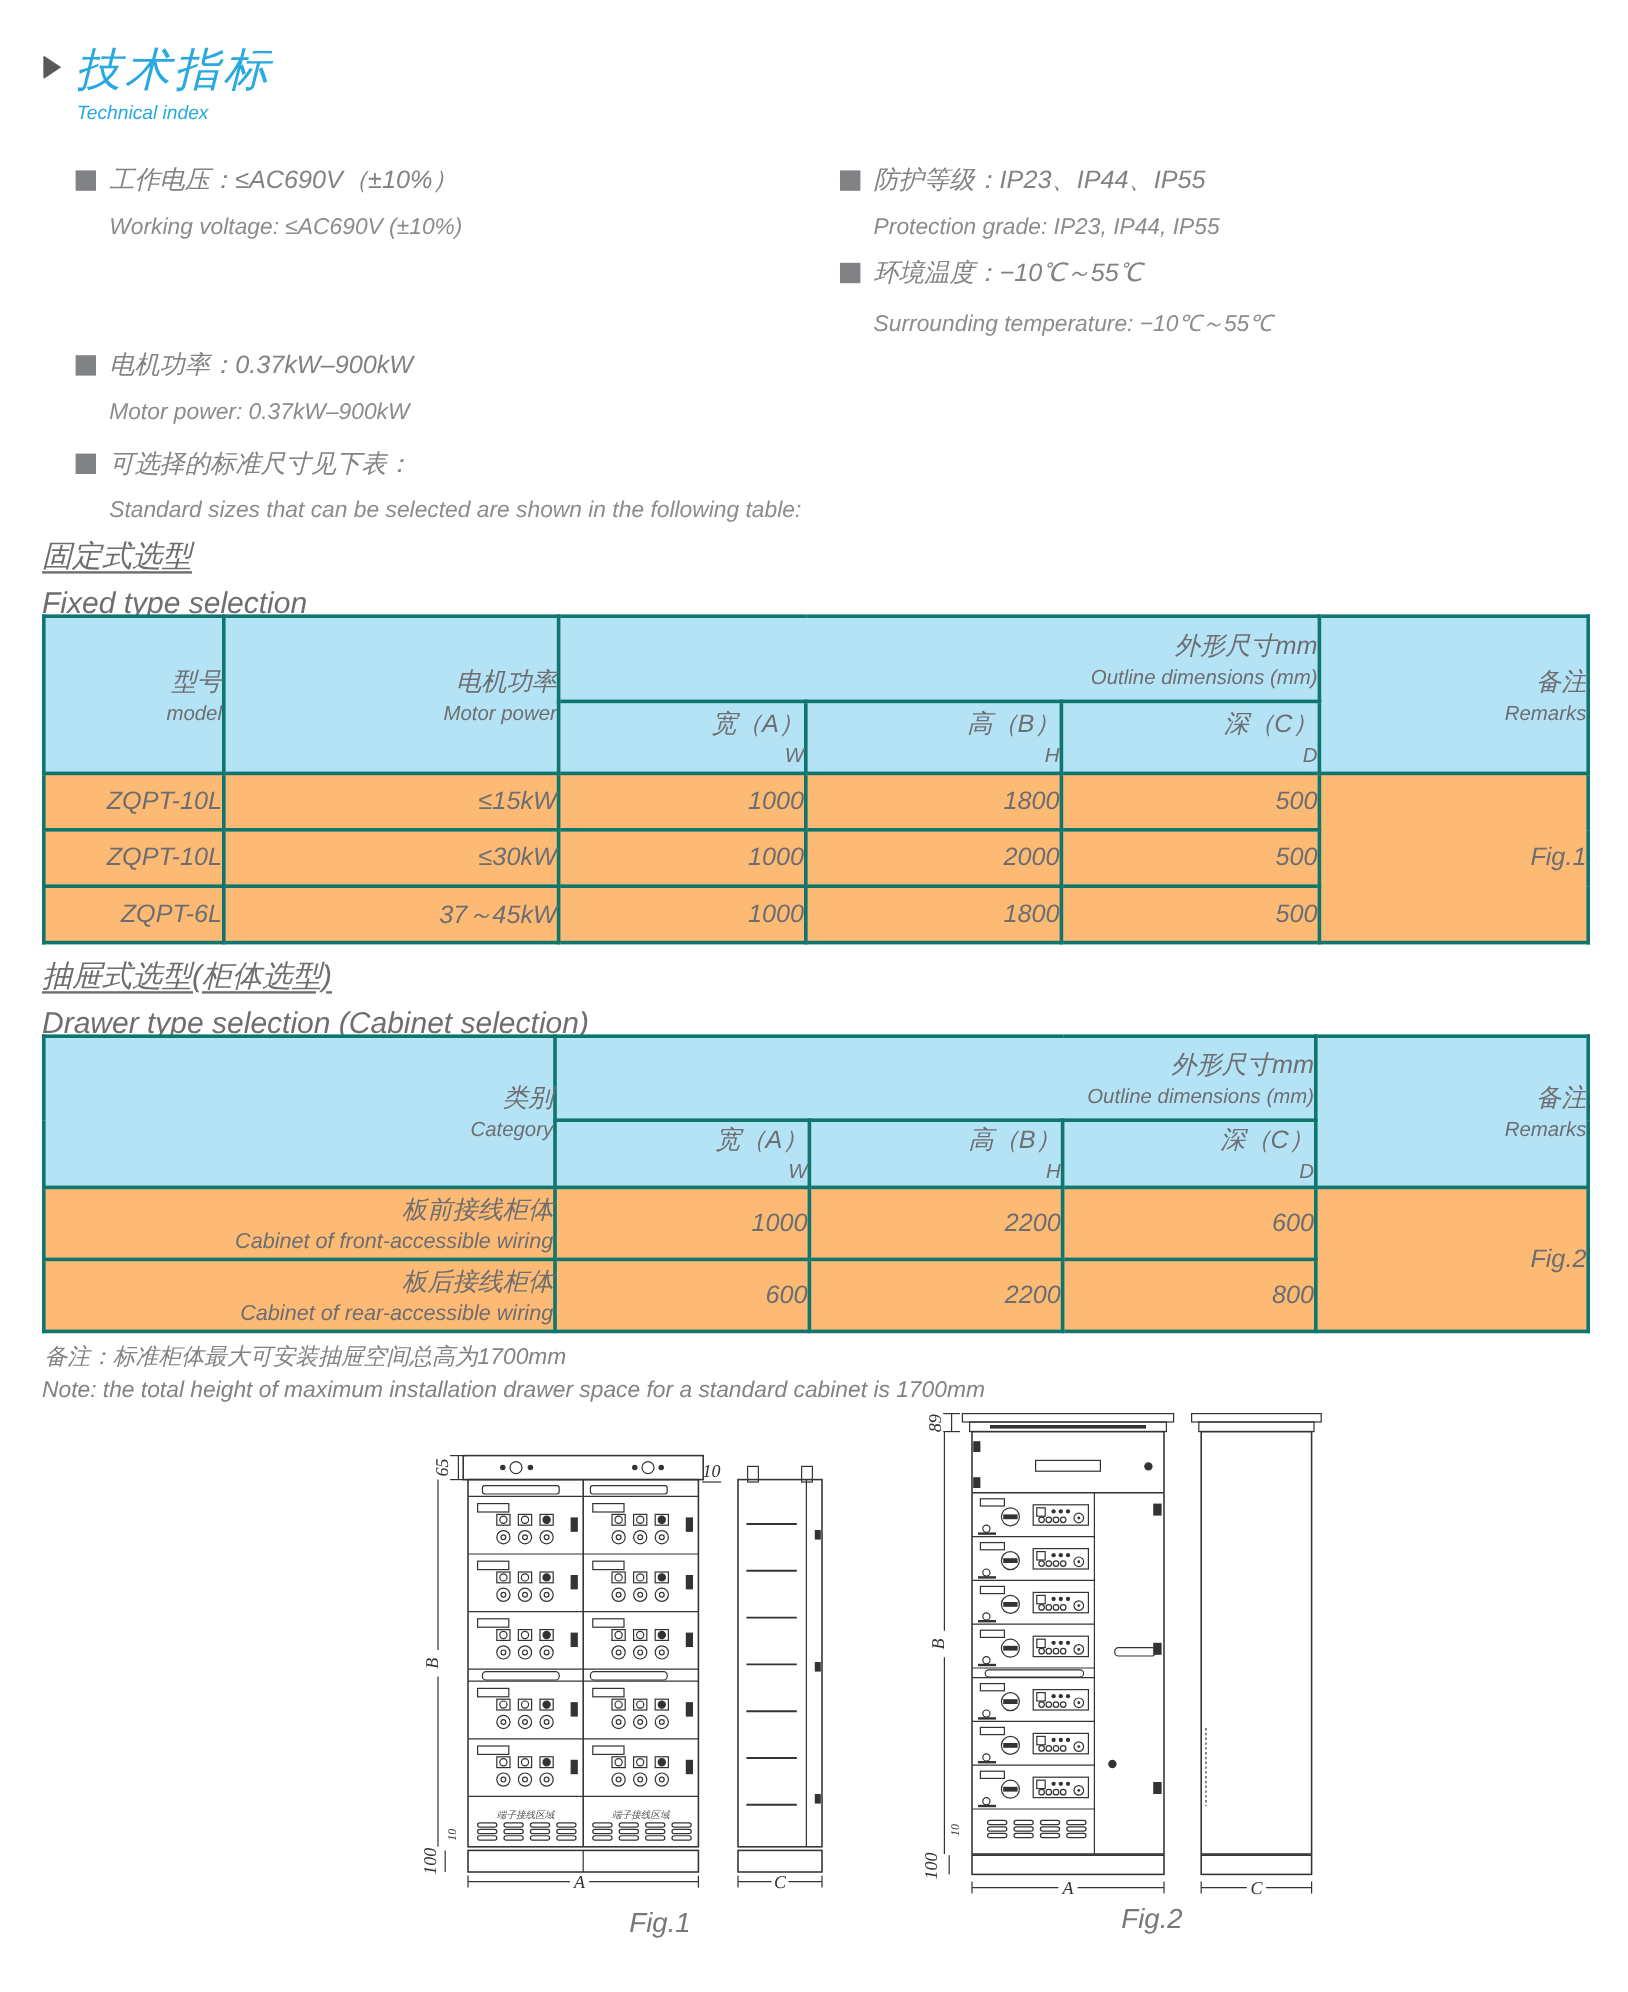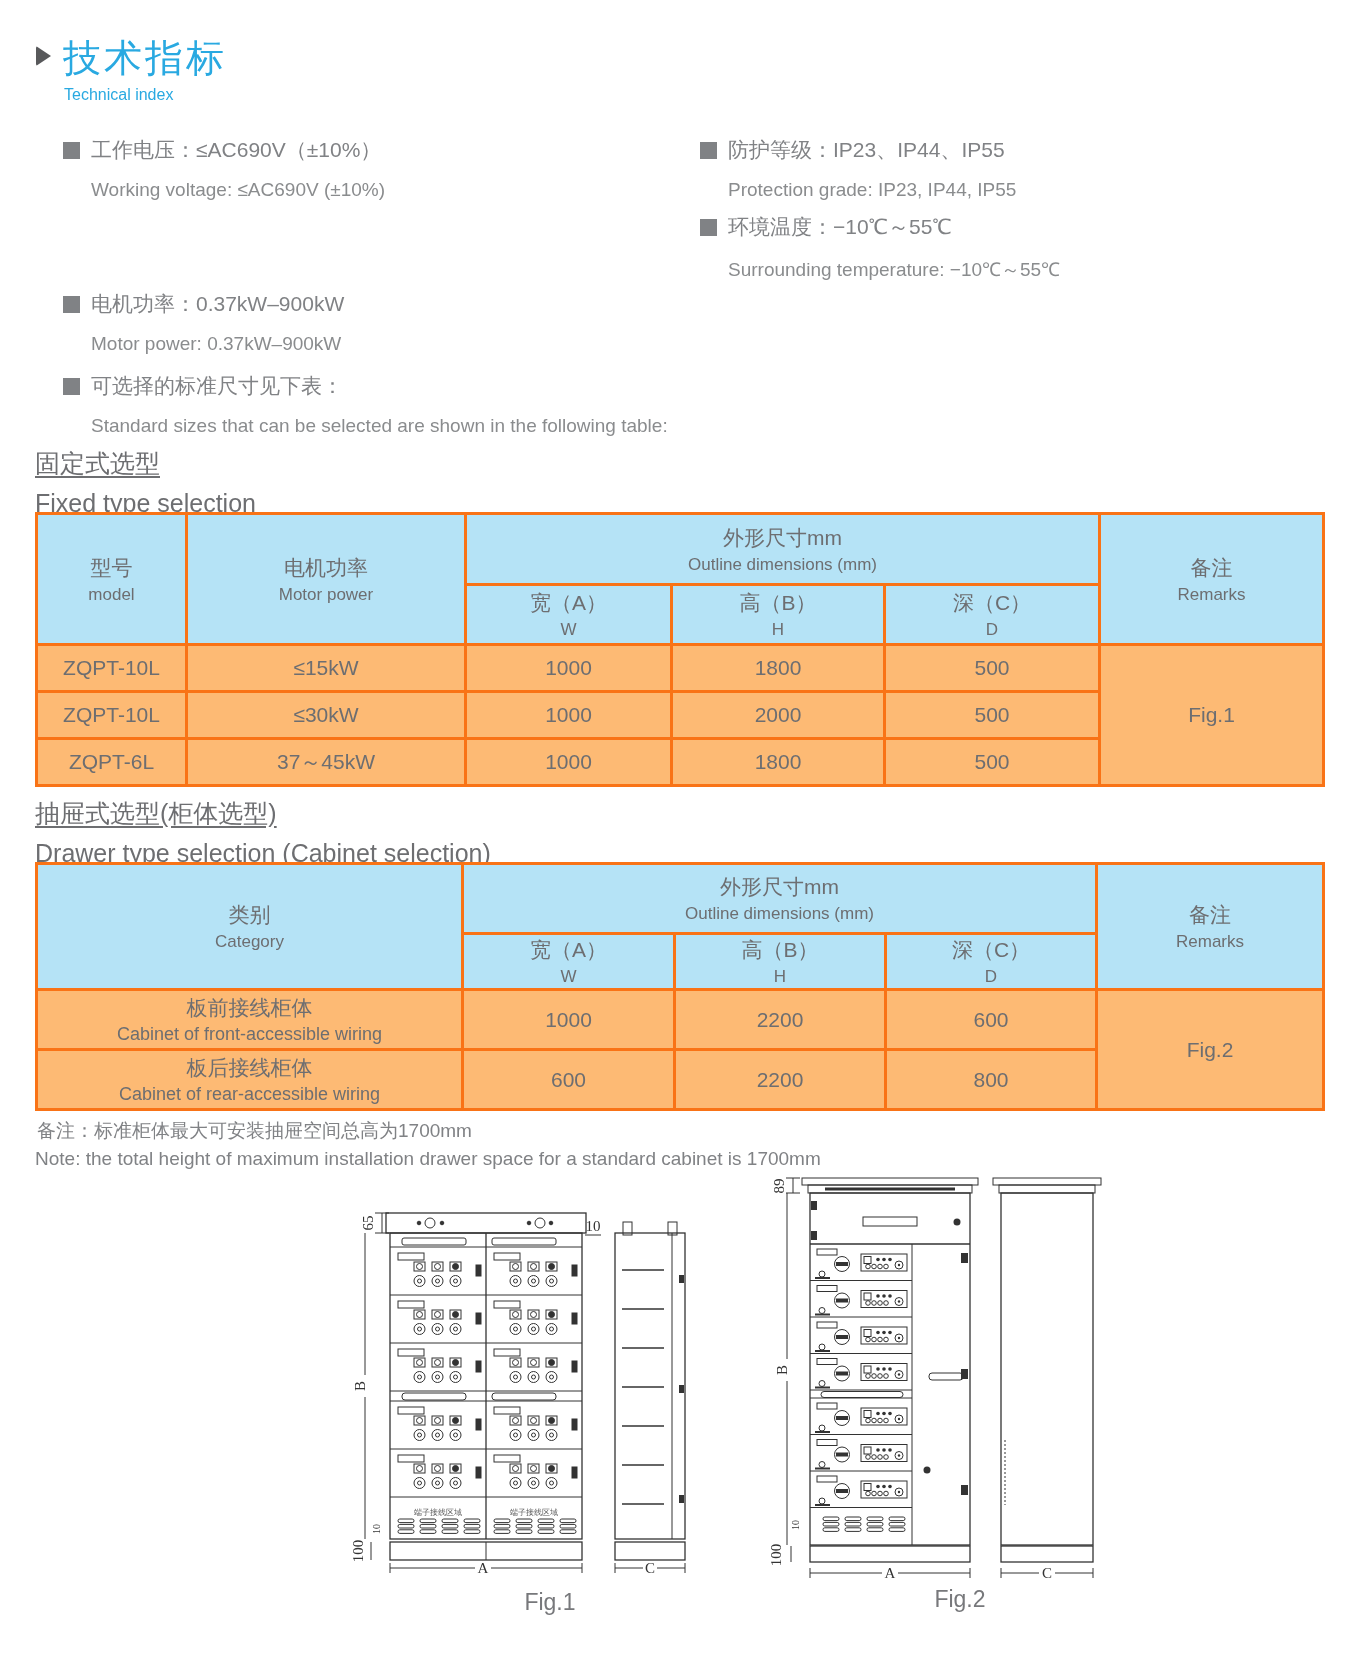--- a/index.html
+++ b/index.html
@@ -1,19 +1,19 @@
 <!DOCTYPE html>
 <html><head>
 <meta charset="utf-8">
 <style>
   * { margin:0; padding:0; box-sizing:border-box; }
   html,body { background:#fff; }
   .page {
     position:relative; width:1357px; height:1660px; background:#fff;
-    font-family:"Liberation Sans", sans-serif; color:#77787B; overflow:hidden;
+    font-family:"Liberation Sans", sans-serif; color:#77787B; overflow:hidden;font-style:italic;
   }
   
   .title-arrow {
     position:absolute; left:36px; top:46px; width:0; height:0;
     border-left:15px solid #58595B; border-top:10px solid transparent; border-bottom:10px solid transparent;
     border-radius:2px;
   }
   .title-cn { position:absolute; left:63px; top:33px; font-size:38px; color:#29A9E1; letter-spacing:3px; }
   .title-en { position:absolute; left:64px; top:86px; font-size:16px; color:#29A9E1; }
 
@@ -23,21 +23,21 @@
   .spec-bullet { width:17px; height:17px; background:#808285; flex:none; }
   .spec-en { font-size:19px; color:#8A8C8E; margin:15px 0 0 28px; white-space:nowrap; }
 
   
   .section { position:absolute; font-size:25px; color:#6D6E71; }
   .section-cn { text-decoration:underline; text-underline-offset:4px; }
   .section-en { margin-top:9px; }
 
   
   table.spec-table { position:absolute; width:1287px; border-collapse:collapse; table-layout:fixed; }
-  .spec-table th, .spec-table td { border:3px solid #f97316; text-align:center; vertical-align:middle; padding:0; }
+  .spec-table th, .spec-table td { border:3px solid #0f766e; text-align:right; vertical-align:middle; padding:0; }
   .spec-table thead th { background:#B5E3F6; font-weight:normal; }
   .spec-table tbody td { background:#fdba74; }
   .hcn { display:block; font-size:21px; color:#6D6E71; }
   .hen { display:block; font-size:17px; color:#6D6E71; margin-top:3px; }
   .bcn { display:block; font-size:21px; color:#6D6E71; }
   .ben { display:block; font-size:18px; color:#6D6E71; margin-top:2px; }
   .cellv { font-size:21px; color:#6D6E71; }
 
   
   .note-line { position:absolute; font-size:19px; color:#808285; white-space:nowrap; }

